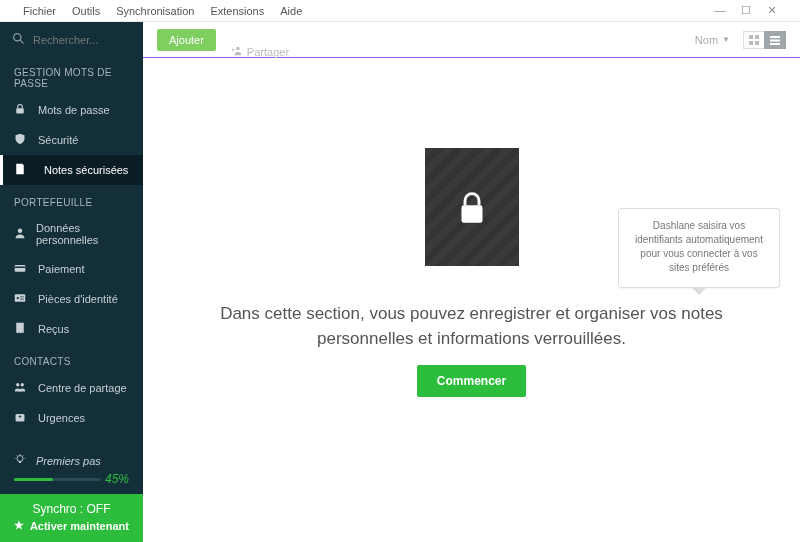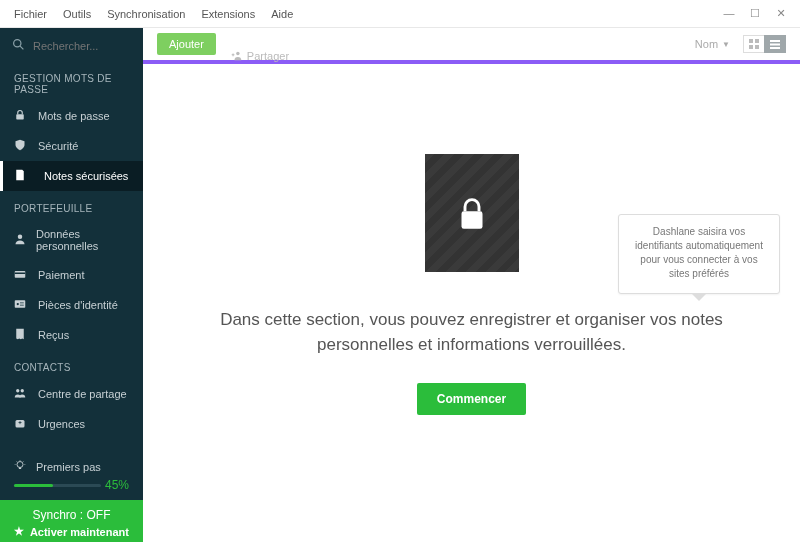--- a/index.html
+++ b/index.html
@@ -1,58 +1,58 @@
 <!DOCTYPE html>
 <html><head>
 <meta charset="utf-8">
 <style>
 * { margin: 0; padding: 0; box-sizing: border-box; font-family: "Segoe UI", Arial, sans-serif; }
 html, body { width: 800px; height: 542px; overflow: hidden; background: #fff; }
-.menubar { height: 28px; background: #fff; display: flex; align-items: center; padding: 0 6px; font-size: 11px; color: #555; border-bottom: 1px solid #e8e8e8; }
+.menubar { height: 22px; background: #fff; display: flex; align-items: center; padding: 0 15px; font-size: 11px; color: #555; border-bottom: 1px solid #e8e8e8; }
 .menubar .menu-item { padding: 0 8px; cursor: pointer; }
 .menubar .win-ctrls { margin-left: auto; display: flex; }
 .menubar .win-btn { width: 26px; text-align: center; color: #888; font-size: 11px; }
 .app { display: flex; height: calc(100% - 22px); }
 .sidebar { width: 143px; background: #13303a; color: #c7d0d4; display: flex; flex-direction: column; font-size: 11px; }
 .search-row { display: flex; align-items: center; padding: 10px 12px 8px; color: #8aa0a8; }
 .search-row .icon { width: 14px; margin-right: 8px; }
 .search-row input { background: transparent; border: none; outline: none; color: #8aa0a8; font-size: 11px; flex: 1; }
 .section-title { padding: 12px 14px 6px; font-size: 10px; letter-spacing: 0.3px; color: #a6b5bb; }
 .nav-item { display: flex; align-items: center; padding: 8px 14px; cursor: pointer; color: #c7d0d4; }
 .nav-item .icon { width: 14px; height: 14px; margin-right: 10px; }
 .nav-item.active { background: #0a1d24; color: #fff; border-left: 3px solid #fff; padding-left: 11px; gap: 6px; }
 .sidebar-bottom { margin-top: auto; }
-.first-steps { padding: 10px 14px 8px; }
+.first-steps { padding: 10px 14px 8px; font-style: italic; }
 .first-steps .row1 { display: flex; align-items: center; margin-bottom: 4px; }
 .first-steps .bulb { width: 14px; margin-right: 8px; }
 .progress-wrap { display: flex; align-items: center; }
 .progress { height: 3px; background: #2b4a55; flex: 1; position: relative; border-radius: 2px; }
 .progress-fill { height: 100%; background: #2bbd3b; width: 45%; border-radius: 2px; }
 .pct { margin-left: 4px; color: #2bbd3b; font-size: 12px; }
 .sync-box { background: #2bbd3b; color: #fff; padding: 8px 14px 10px; }
 .sync-top { font-size: 12px; margin-bottom: 3px; text-align: center; }
 .sync-btn { display: flex; align-items: center; font-weight: bold; font-size: 11px; }
 .sync-btn .star { margin-right: 6px; }
 .main { flex: 1; display: flex; flex-direction: column; background: #fff; position: relative; }
-.toolbar { height: 36px; border-bottom: 4px solid #8b5cf6; display: flex; align-items: center; padding: 0 14px; font-size: 11px; }
+.toolbar { height: 36px; border-bottom: 1px solid #8b5cf6; display: flex; align-items: center; padding: 0 14px; font-size: 11px; }
 .btn-add { background: #7ecf60; color: #fff; padding: 5px 12px; border-radius: 2px; cursor: pointer; }
 .btn-share { display: flex; align-items: center; color: #bbb; margin-left: 14px; cursor: pointer; margin-top: 24px; }
 .btn-share .ic { margin-right: 4px; }
 .toolbar .right { margin-left: auto; display: flex; align-items: center; color: #aaa; }
 .sort { margin-right: 14px; display: flex; align-items: center; gap: 4px; }
 .chev { font-size: 8px; }
 .view-toggle { display: flex; }
 .view-btn { width: 22px; height: 18px; display: flex; align-items: center; justify-content: center; border: 1px solid #ddd; margin-left: -1px; color: #aaa; font-size: 10px; }
 .view-btn.active { background: #9fa7aa; color: #fff; border-color: #9fa7aa; }
 .content { flex: 1; display: flex; flex-direction: column; align-items: center; padding-top: 90px; position: relative; }
 .file-icon { width: 94px; height: 118px; background: #3a3a3a; position: relative; margin-bottom: 36px; }
 .file-icon::before { content: ""; position: absolute; top: 0; right: 0; width: 0; height: 0; border-top: 22px solid #fff; border-left: 22px solid #555; }
 .file-icon .stripes { position: absolute; inset: 0; background: repeating-linear-gradient(135deg, #3a3a3a 0 7px, #333 7px 14px); }
 .lock-ovr { position: absolute; top: 50%; left: 50%; transform: translate(-50%,-40%); }
-.empty-text { text-align: center; color: #555; font-size: 17px; line-height: 1.45; padding: 0 40px; margin-bottom: 26px; }
+.empty-text { text-align: center; color: #555; font-size: 17px; line-height: 1.45; padding: 0 40px; margin-bottom: 14px; }
 .cta-btn { background: #2bbd3b; color: #fff; padding: 9px 20px; font-size: 12px; font-weight: bold; border-radius: 2px; cursor: pointer; }
 .hint-box { position: absolute; top: 150px; right: 20px; width: 162px; background: #fff; border: 1px solid #ddd; border-radius: 3px; padding: 10px 10px 12px; font-size: 10px; color: #777; text-align: center; line-height: 1.4; box-shadow: 0 1px 2px rgba(0,0,0,0.05); }
 .hint-box::after { content: ""; position: absolute; bottom: -8px; left: 50%; transform: translateX(-50%); width: 0; height: 0; border-left: 8px solid transparent; border-right: 8px solid transparent; border-top: 8px solid #ddd; }
 .ic-svg { fill: #c7d0d4; }
 .active .ic-svg { fill: #fff; }
 </style>
 </head>
 <body>
 
 <div class="menubar">

